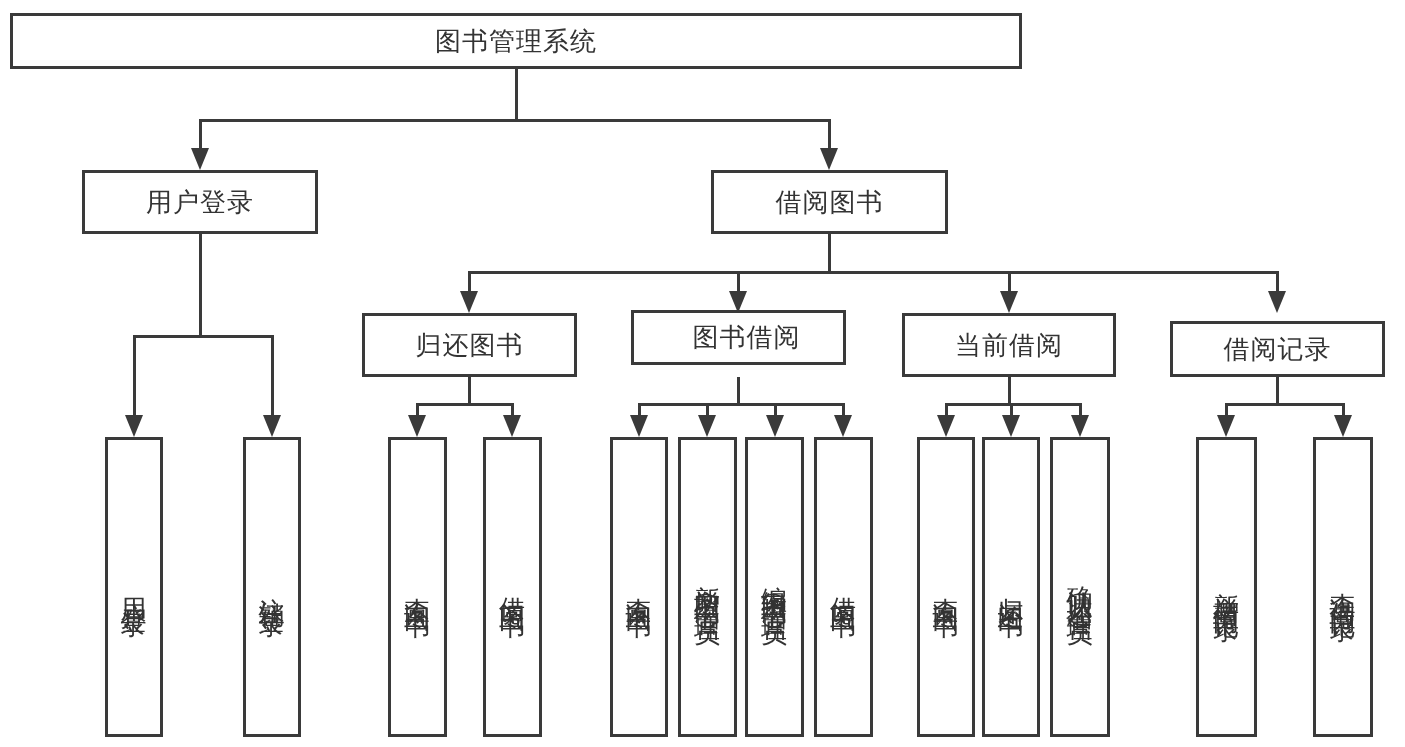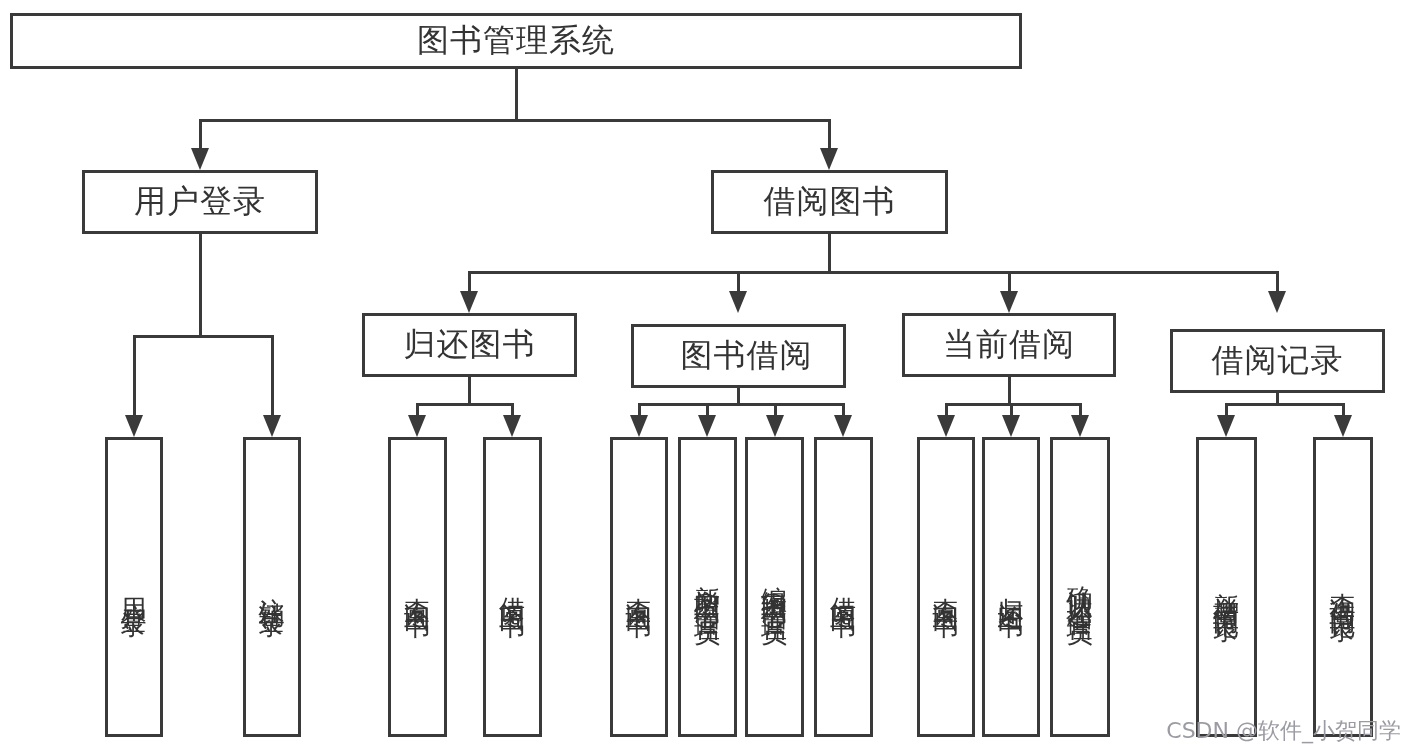--- a/index.html
+++ b/index.html
@@ -20,21 +20,21 @@
   }
   .box {
     position: absolute;
     border: 3px solid var(--line);
     background: var(--background);
     display: flex;
     align-items: center;
     justify-content: center;
   }
   .box-h span {
-    font-size: 32px;
+    font-size: 26px;
     letter-spacing: 1px;
     white-space: nowrap;
   }
   .box-v span {
     writing-mode: vertical-rl;
     font-size: 26px;
     letter-spacing: 5px;
     line-height: 1;
   }
   .vline {
@@ -136,27 +136,27 @@
   <div class="box box-h" style="left:82px;top:170px;width:236px;height:64px;">
     <span>用户登录</span>
   </div>
   <div class="box box-h" style="left:711px;top:170px;width:237px;height:64px;">
     <span>借阅图书</span>
   </div>
 
   <div class="box box-h" style="left:362px;top:313px;width:215px;height:64px;">
     <span>归还图书</span>
   </div>
-  <div class="box box-h" style="left:631px;top:324px;width:215px;height:64px;padding-left:16px;">
+  <div class="box box-h" style="left:631px;top:310px;width:215px;height:55px;padding-left:16px;">
     <span>图书借阅</span>
   </div>
   <div class="box box-h" style="left:902px;top:313px;width:214px;height:64px;">
     <span>当前借阅</span>
   </div>
-  <div class="box box-h" style="left:1170px;top:329px;width:215px;height:64px;">
+  <div class="box box-h" style="left:1170px;top:321px;width:215px;height:56px;">
     <span>借阅记录</span>
   </div>
 
   <div class="box box-v" style="left:105px;top:437px;width:58px;height:300px;">
     <span>用户登录</span>
   </div>
   <div class="box box-v" style="left:243px;top:437px;width:58px;height:300px;">
     <span>注销登录</span>
   </div>
 
@@ -190,15 +190,14 @@
     <span>确认归还（管理员）</span>
   </div>
 
   <div class="box box-v" style="left:1196px;top:437px;width:61px;height:300px;">
     <span>新增借阅记录</span>
   </div>
   <div class="box box-v" style="left:1313px;top:437px;width:60px;height:300px;">
     <span>查询借阅记录</span>
   </div>
 
-  <div class="watermark">CSDN @软件_小贺同学</div>
 
 </div>
 
 </body></html>

